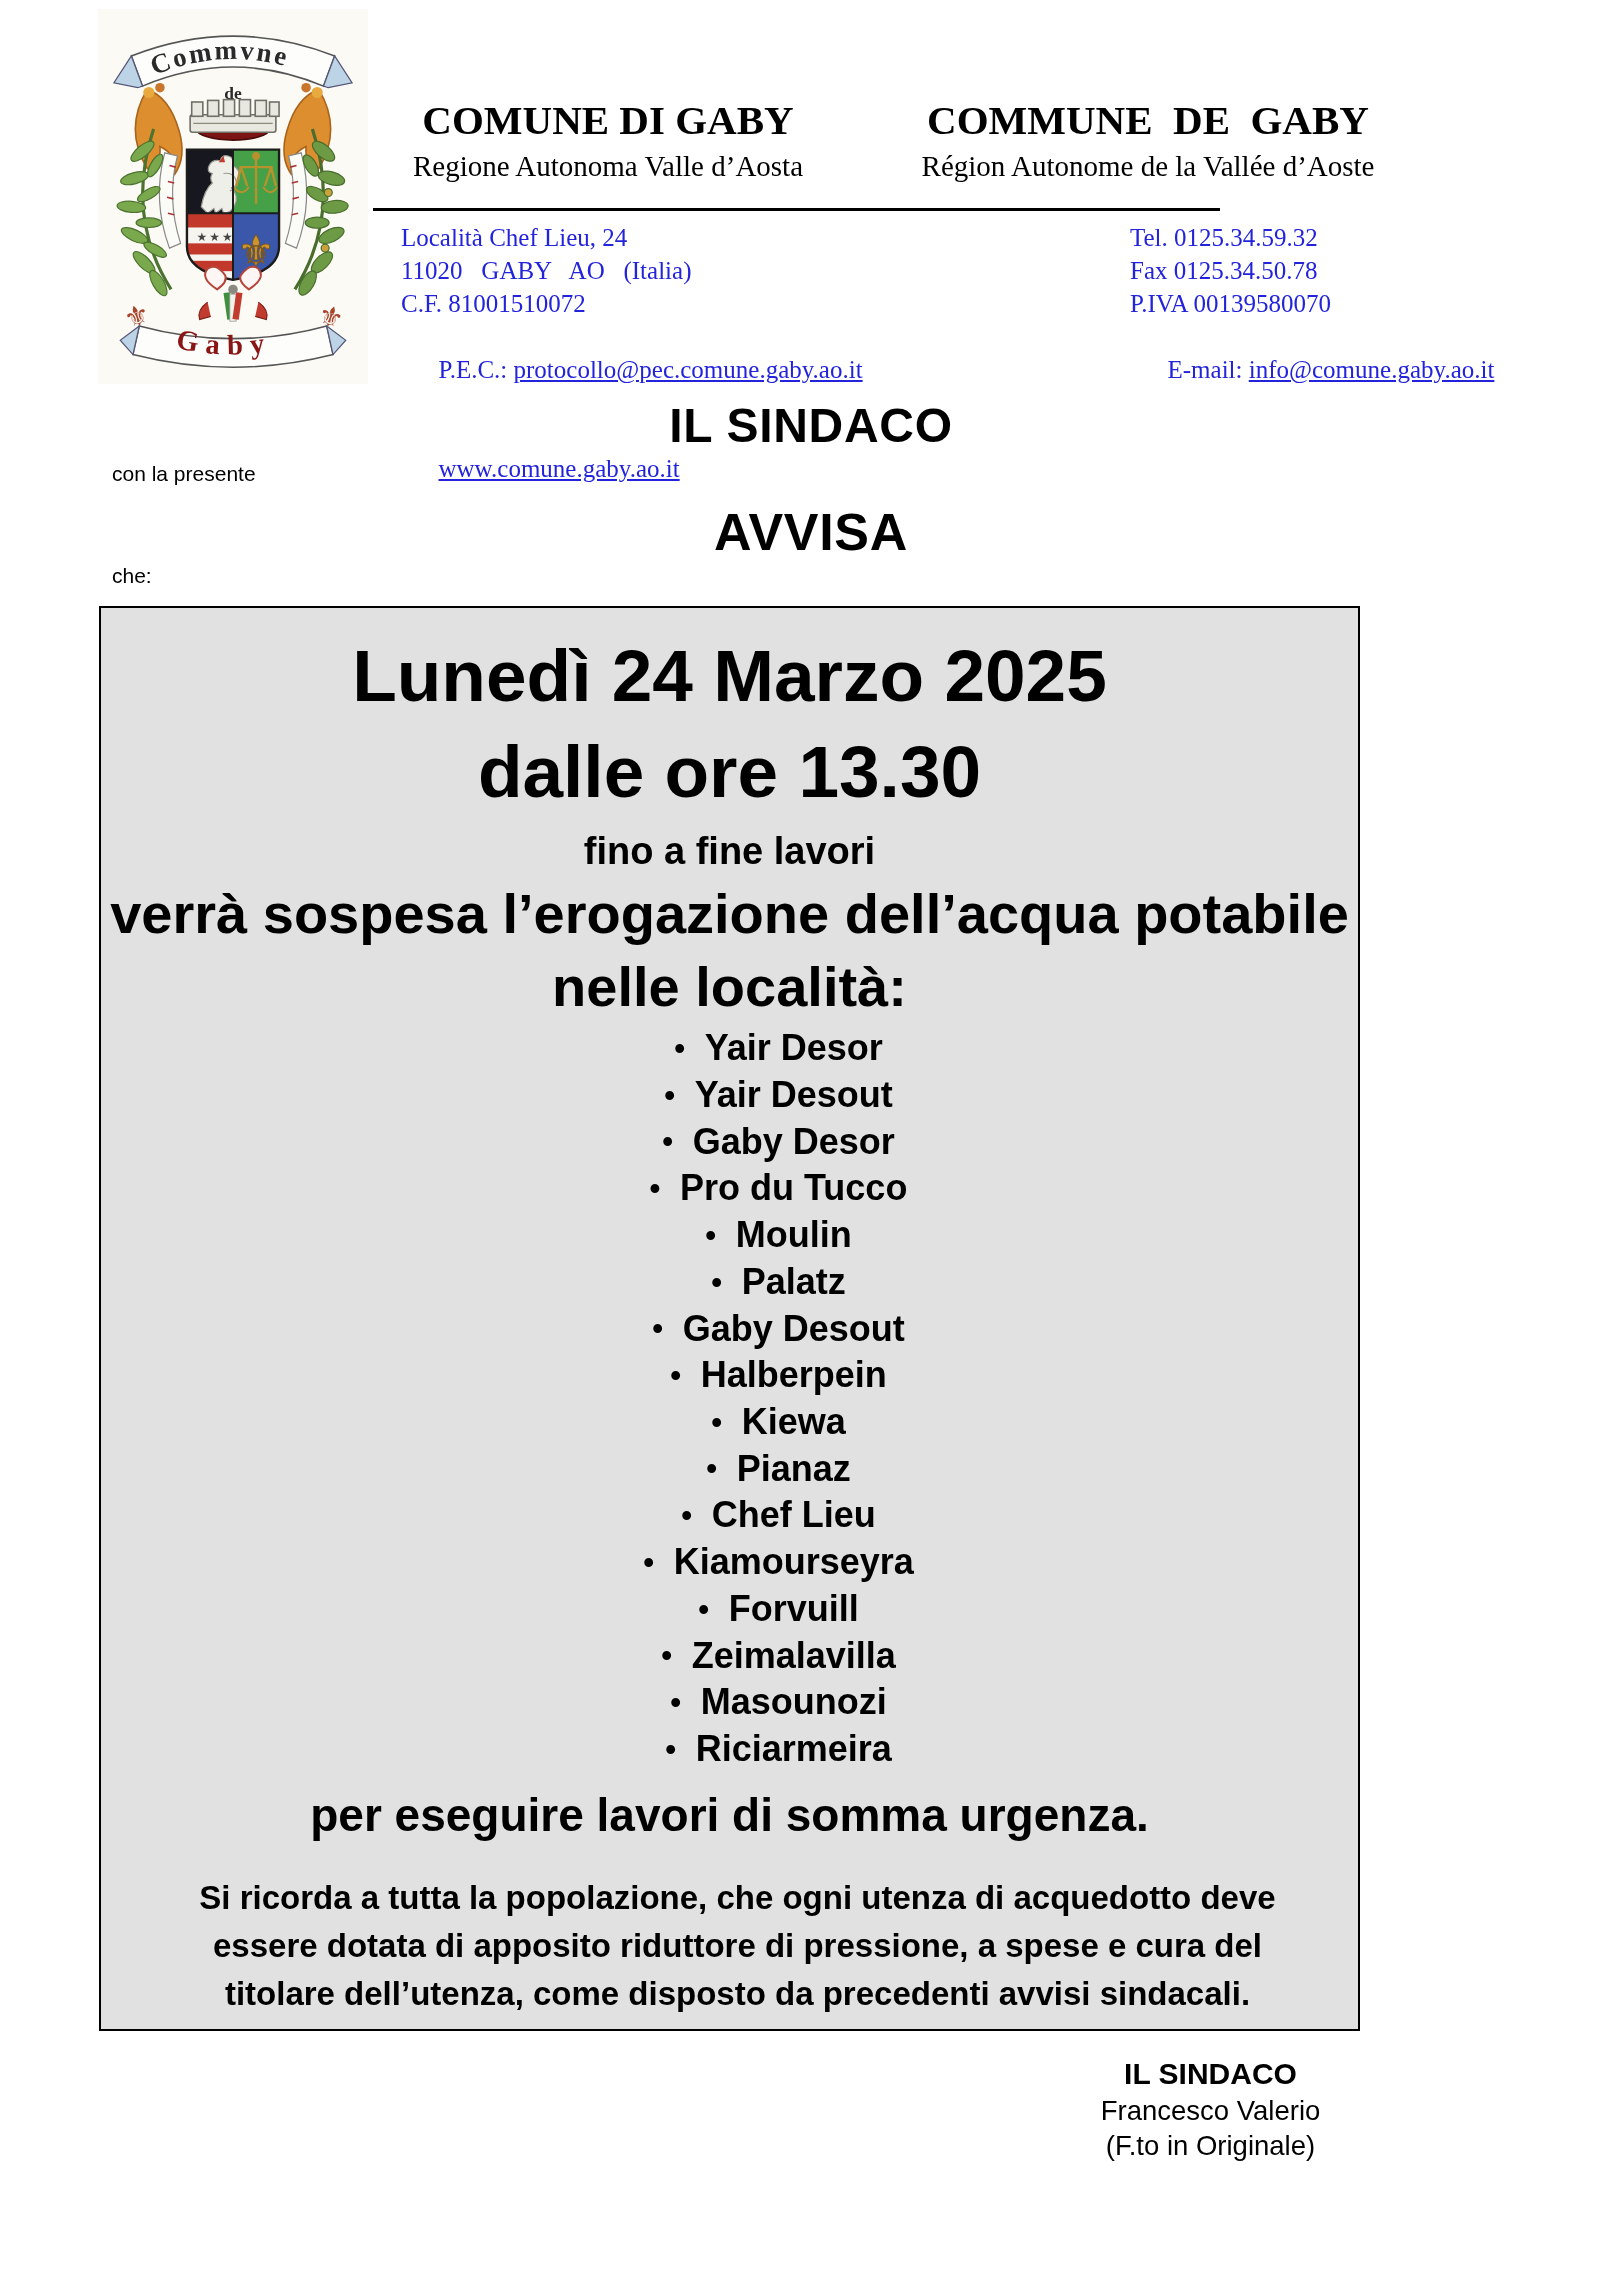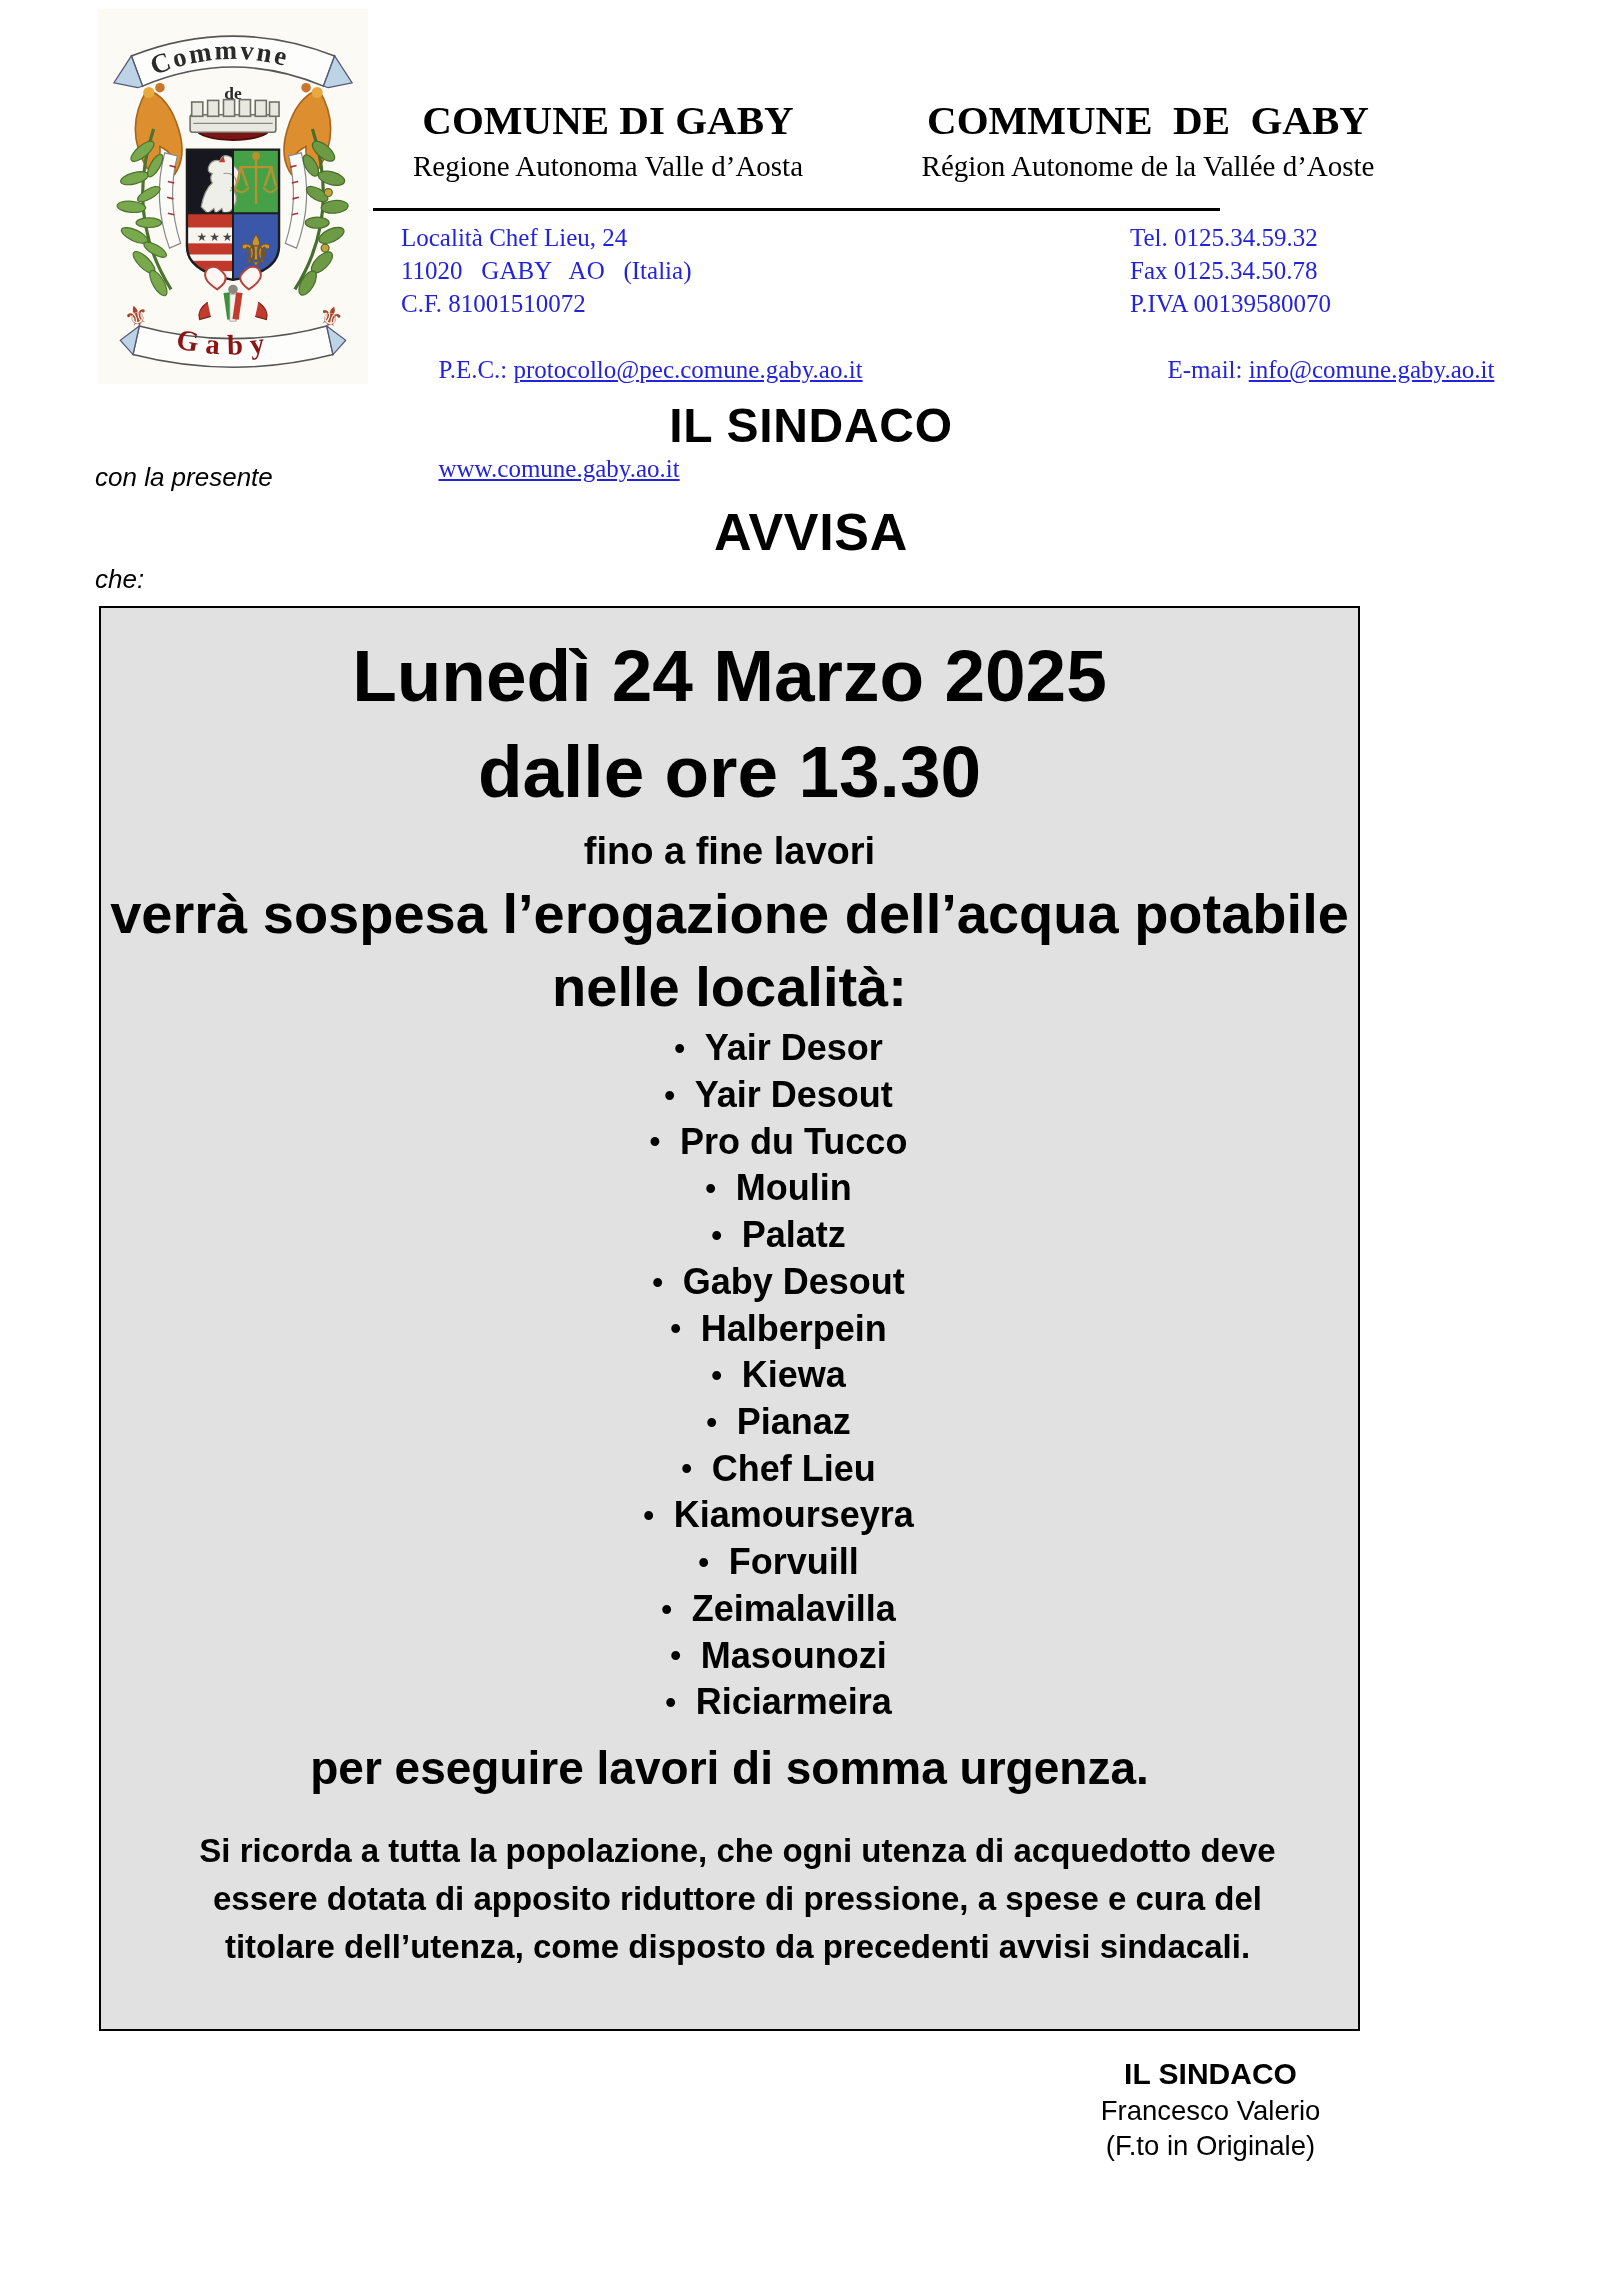--- a/index.html
+++ b/index.html
@@ -23,21 +23,21 @@
            font-size:25px;line-height:33px;color:var(--blue,#2323dc);}
   .contact-left{left:401px;}
   .contact-right{left:1112px;margin-left:18px;}
   .contact .line{white-space:pre;}
   .contact a{color:var(--blue,#2323dc);text-decoration:underline;cursor:pointer;}
 
   
   .center-line{position:absolute;left:0;width:1622px;text-align:center;}
   .il-sindaco{top:398px;font-size:48px;font-weight:bold;letter-spacing:0.7px;}
   .avvisa{top:502px;font-size:52px;font-weight:bold;letter-spacing:0.7px;}
-  .left-line{position:absolute;left:95px;font-size:26px;font-style:italic;}
+  .left-line{position:absolute;left:112px;font-size:21px;}
   .con-presente{top:462px;}
   .che{top:564px;}
 
   
   .notice-box{position:absolute;left:99px;top:606px;width:1261px;height:1425px;
               box-sizing:border-box;background:var(--boxbg,#e1e1e1);border:2.6px solid #000;
               text-align:center;font-weight:bold;overflow:hidden;}
   .t-date{font-size:73px;line-height:96px;white-space:nowrap;}
   .t-date-wrap{margin-top:19.6px;}
   .t-fino{font-size:38px;line-height:52px;margin-top:5.2px;white-space:nowrap;}
@@ -254,20 +254,21 @@
     <div class="t-date-wrap">
       <div class="t-date">Lunedì 24 Marzo 2025</div>
       <div class="t-date">dalle ore 13.30</div>
     </div>
     <div class="t-fino">fino a fine lavori</div>
     <div class="t-main">verrà sospesa l’erogazione dell’acqua potabile</div>
     <div class="t-main">nelle località:</div>
     <ul class="loc-list">
         <li class="loc-item"><span class="bullet">•</span><span class="loc-text">Yair Desor</span></li>
         <li class="loc-item"><span class="bullet">•</span><span class="loc-text">Yair Desout</span></li>
+        <li class="loc-item"><span class="bullet">•</span><span class="loc-text">Gaby Desor</span></li>
         <li class="loc-item"><span class="bullet">•</span><span class="loc-text">Pro du Tucco</span></li>
         <li class="loc-item"><span class="bullet">•</span><span class="loc-text">Moulin</span></li>
         <li class="loc-item"><span class="bullet">•</span><span class="loc-text">Palatz</span></li>
         <li class="loc-item"><span class="bullet">•</span><span class="loc-text">Gaby Desout</span></li>
         <li class="loc-item"><span class="bullet">•</span><span class="loc-text">Halberpein</span></li>
         <li class="loc-item"><span class="bullet">•</span><span class="loc-text">Kiewa</span></li>
         <li class="loc-item"><span class="bullet">•</span><span class="loc-text">Pianaz</span></li>
         <li class="loc-item"><span class="bullet">•</span><span class="loc-text">Chef Lieu</span></li>
         <li class="loc-item"><span class="bullet">•</span><span class="loc-text">Kiamourseyra</span></li>
         <li class="loc-item"><span class="bullet">•</span><span class="loc-text">Forvuill</span></li>

